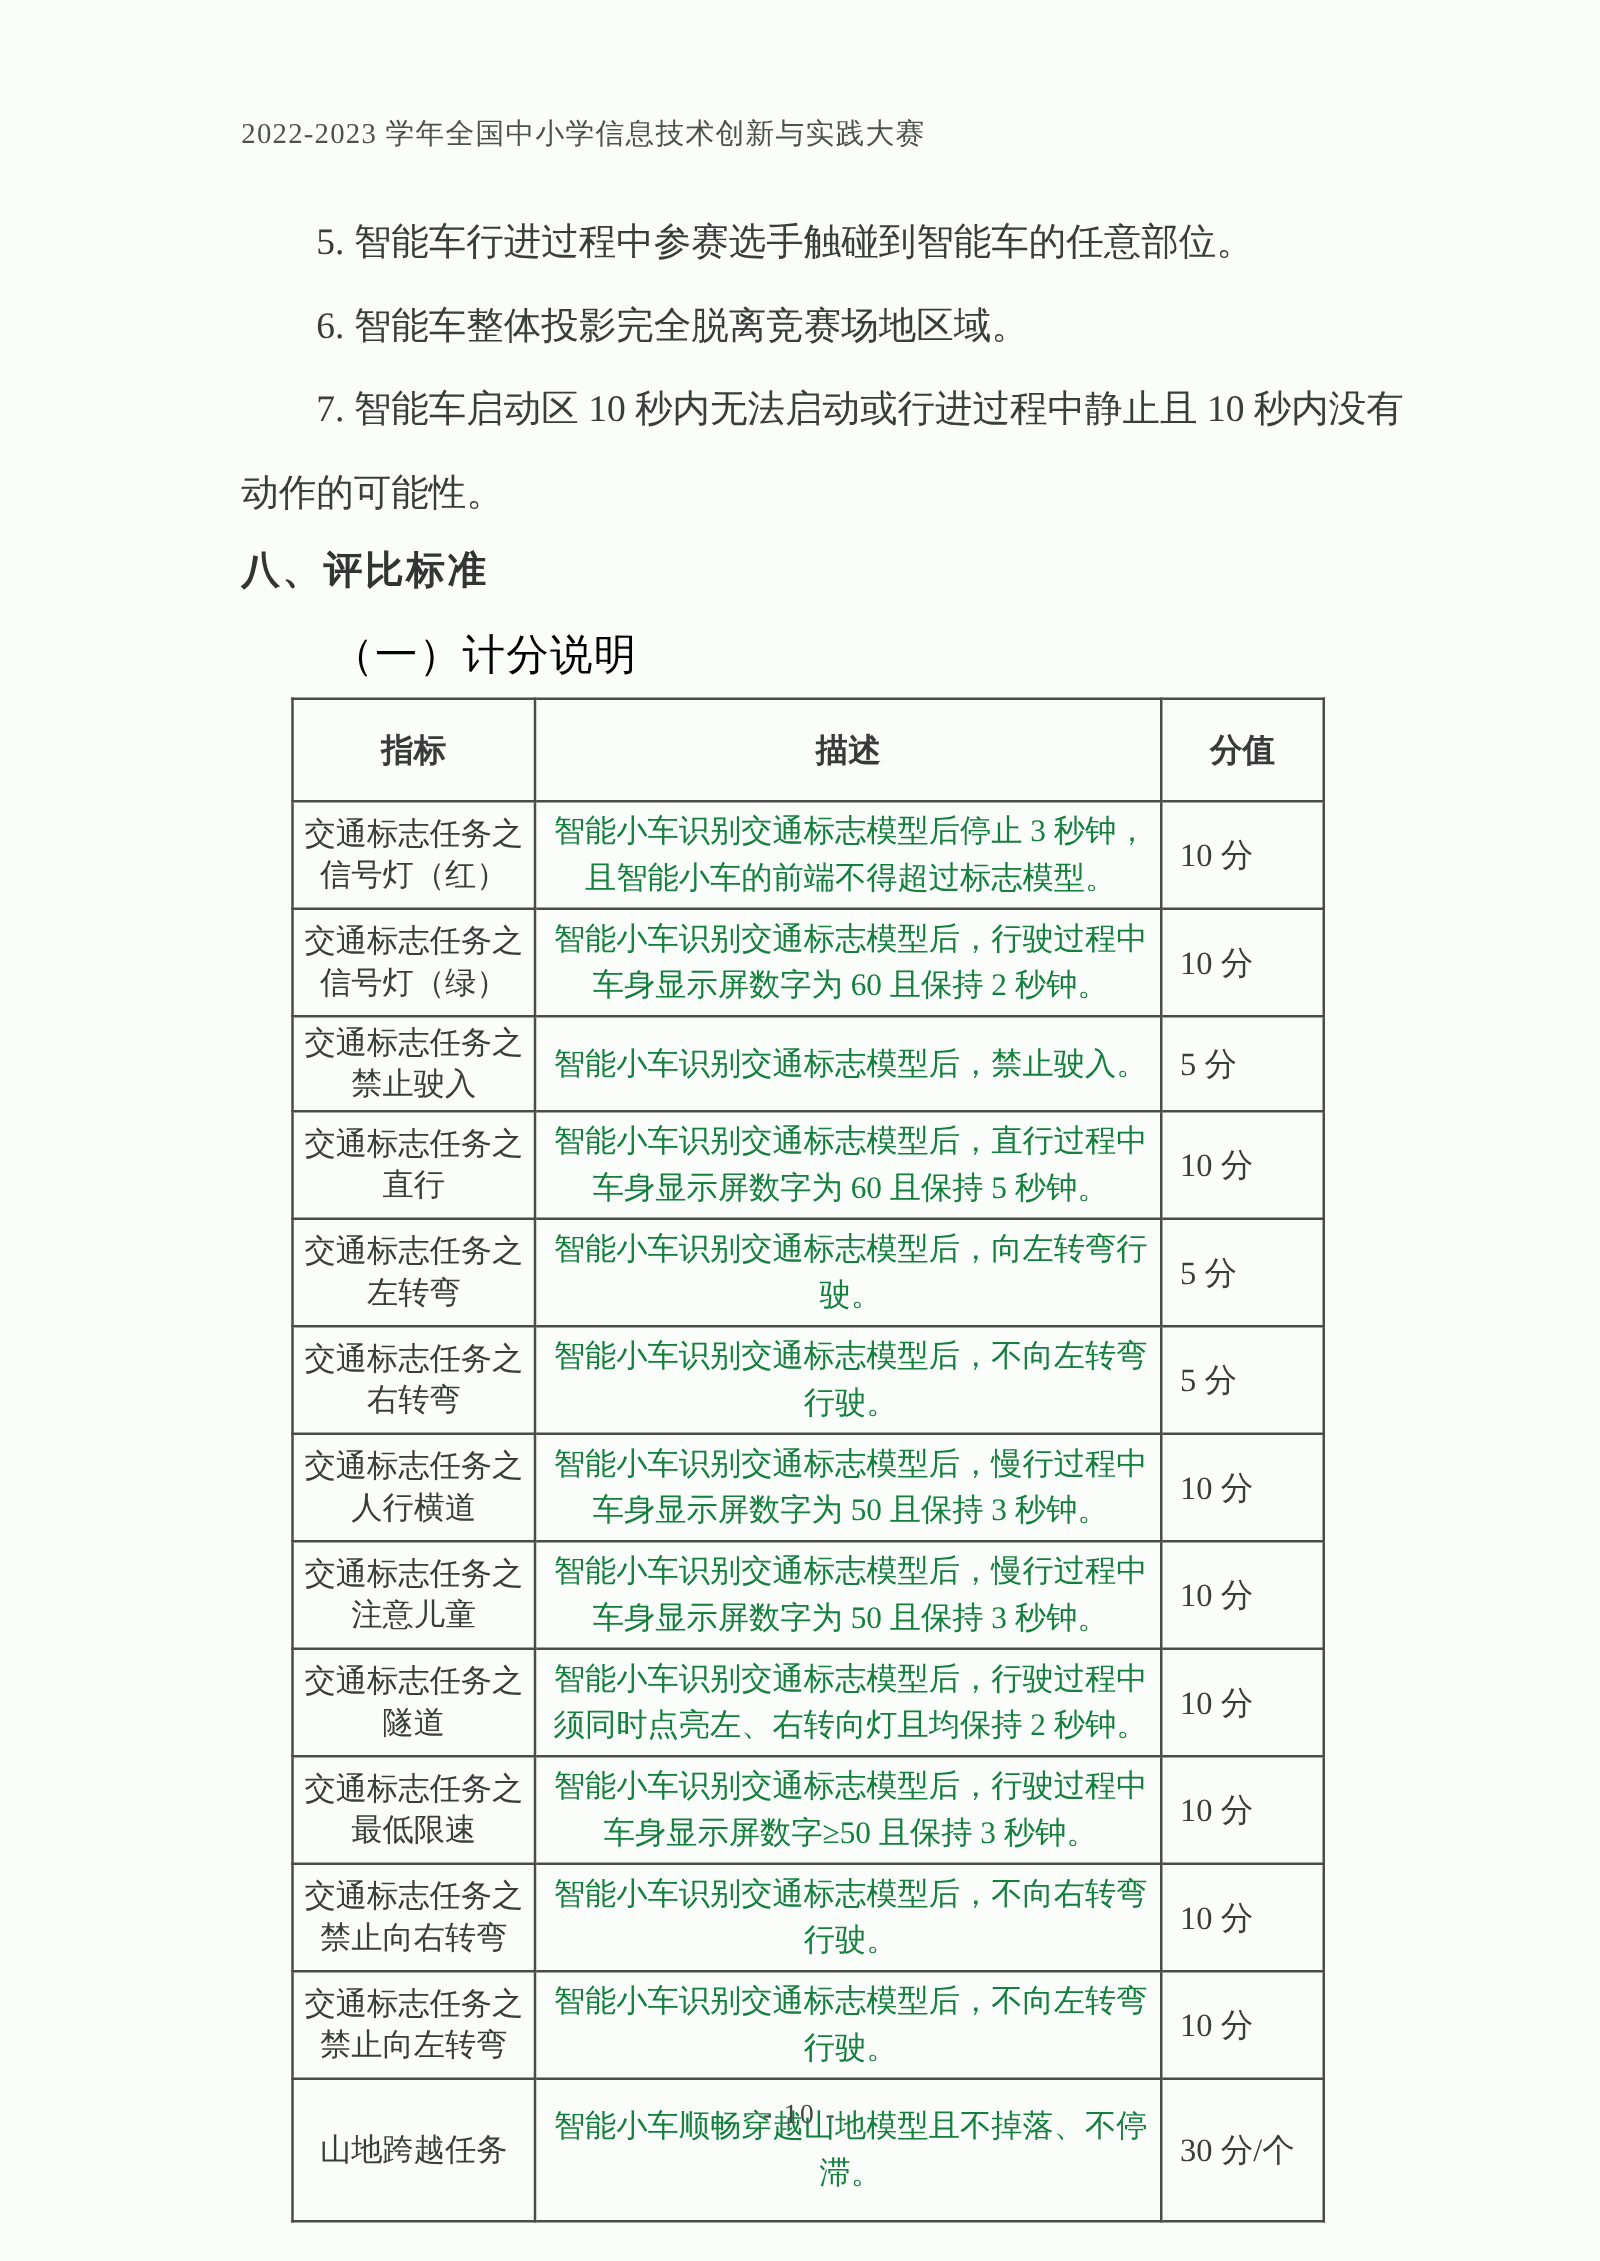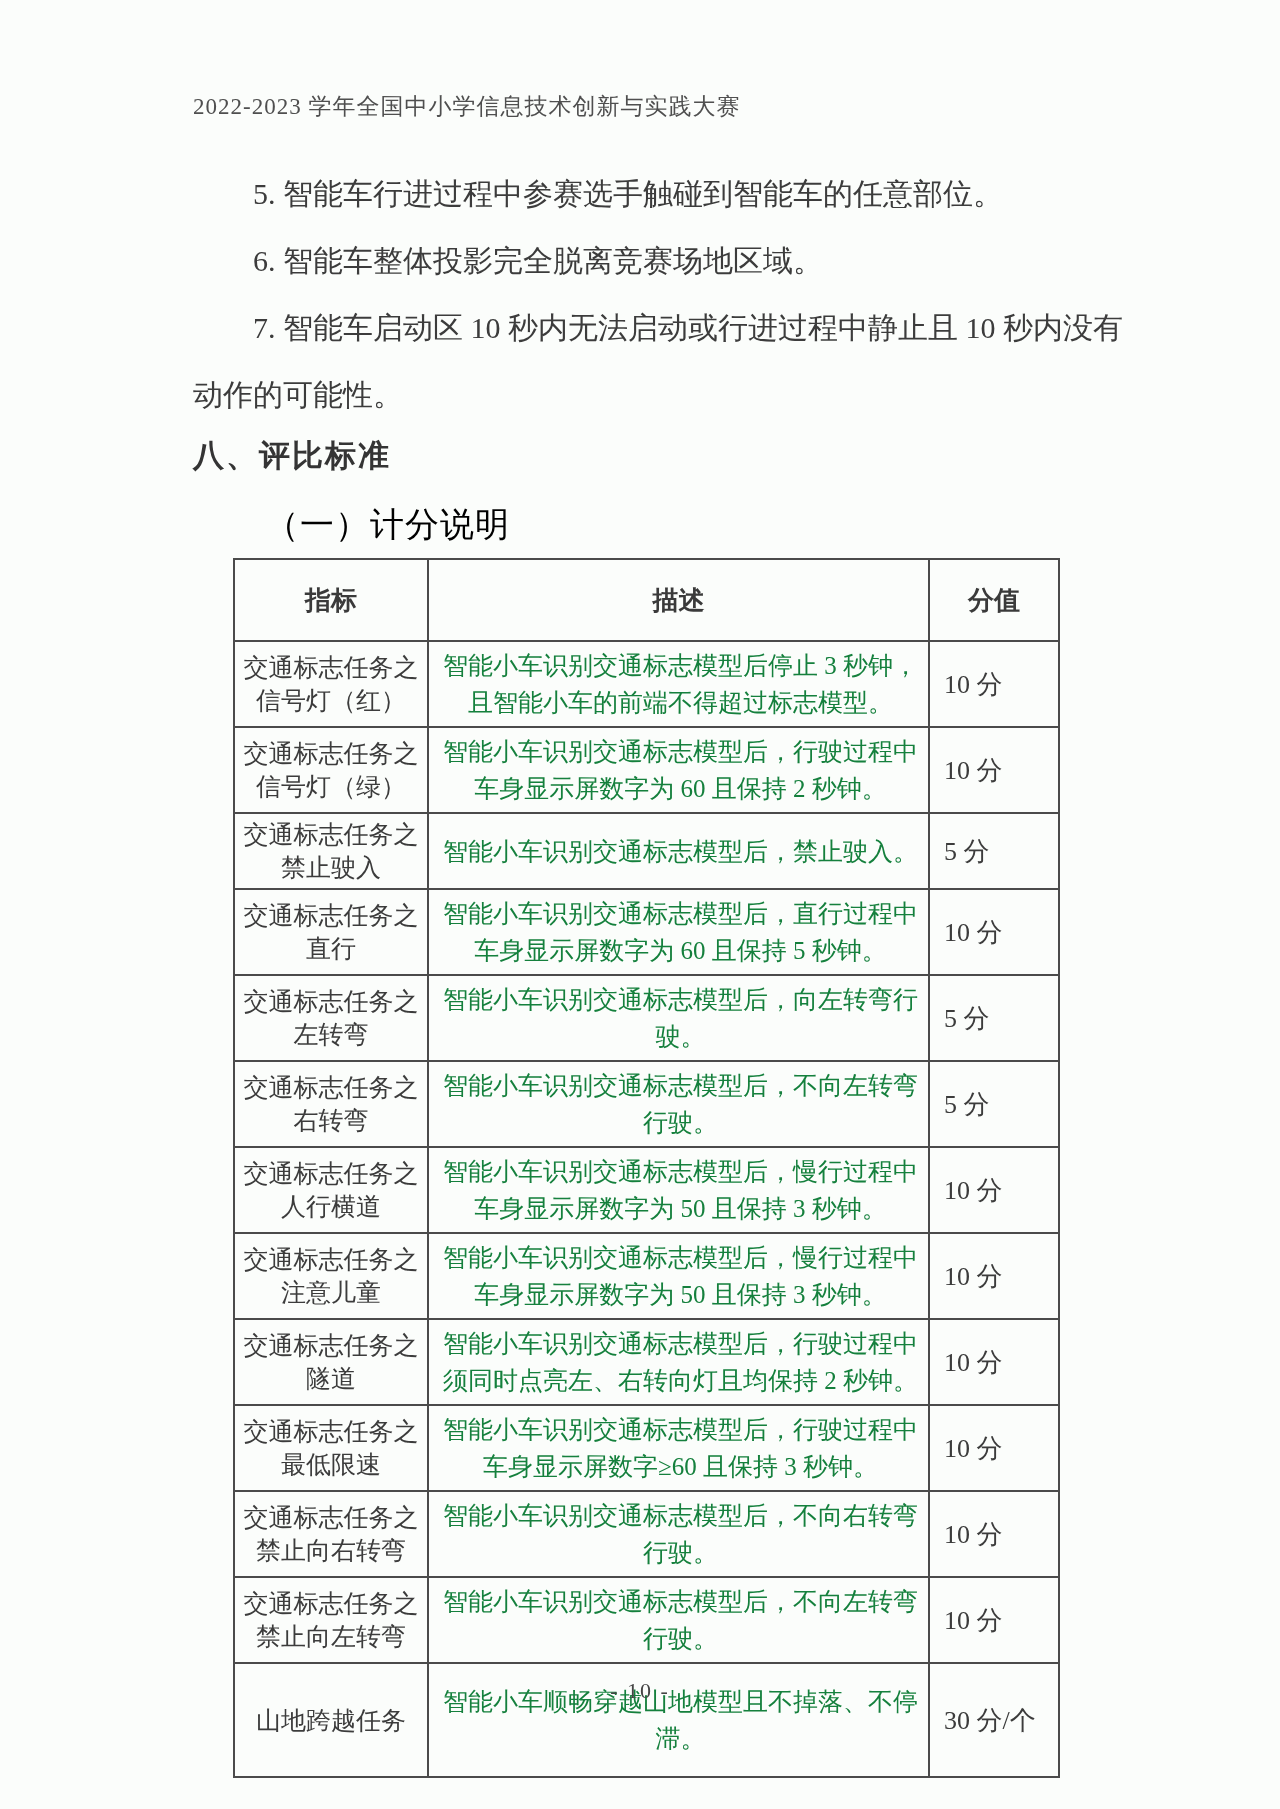--- a/index.html
+++ b/index.html
@@ -189,21 +189,21 @@
   <tr>
     <td class="cell-indicator">交通标志任务之
 隧道</td>
     <td class="cell-description">智能小车识别交通标志模型后，行驶过程中须同时点亮左、右转向灯且均保持 2 秒钟。</td>
     <td class="cell-score">10 分</td>
   </tr>
 
   <tr>
     <td class="cell-indicator">交通标志任务之
 最低限速</td>
-    <td class="cell-description">智能小车识别交通标志模型后，行驶过程中车身显示屏数字≥60 且保持 3 秒钟。</td>
+    <td class="cell-description">智能小车识别交通标志模型后，行驶过程中车身显示屏数字≥50 且保持 3 秒钟。</td>
     <td class="cell-score">10 分</td>
   </tr>
 
   <tr>
     <td class="cell-indicator">交通标志任务之
 禁止向右转弯</td>
     <td class="cell-description">智能小车识别交通标志模型后，不向右转弯行驶。</td>
     <td class="cell-score">10 分</td>
   </tr>
 

